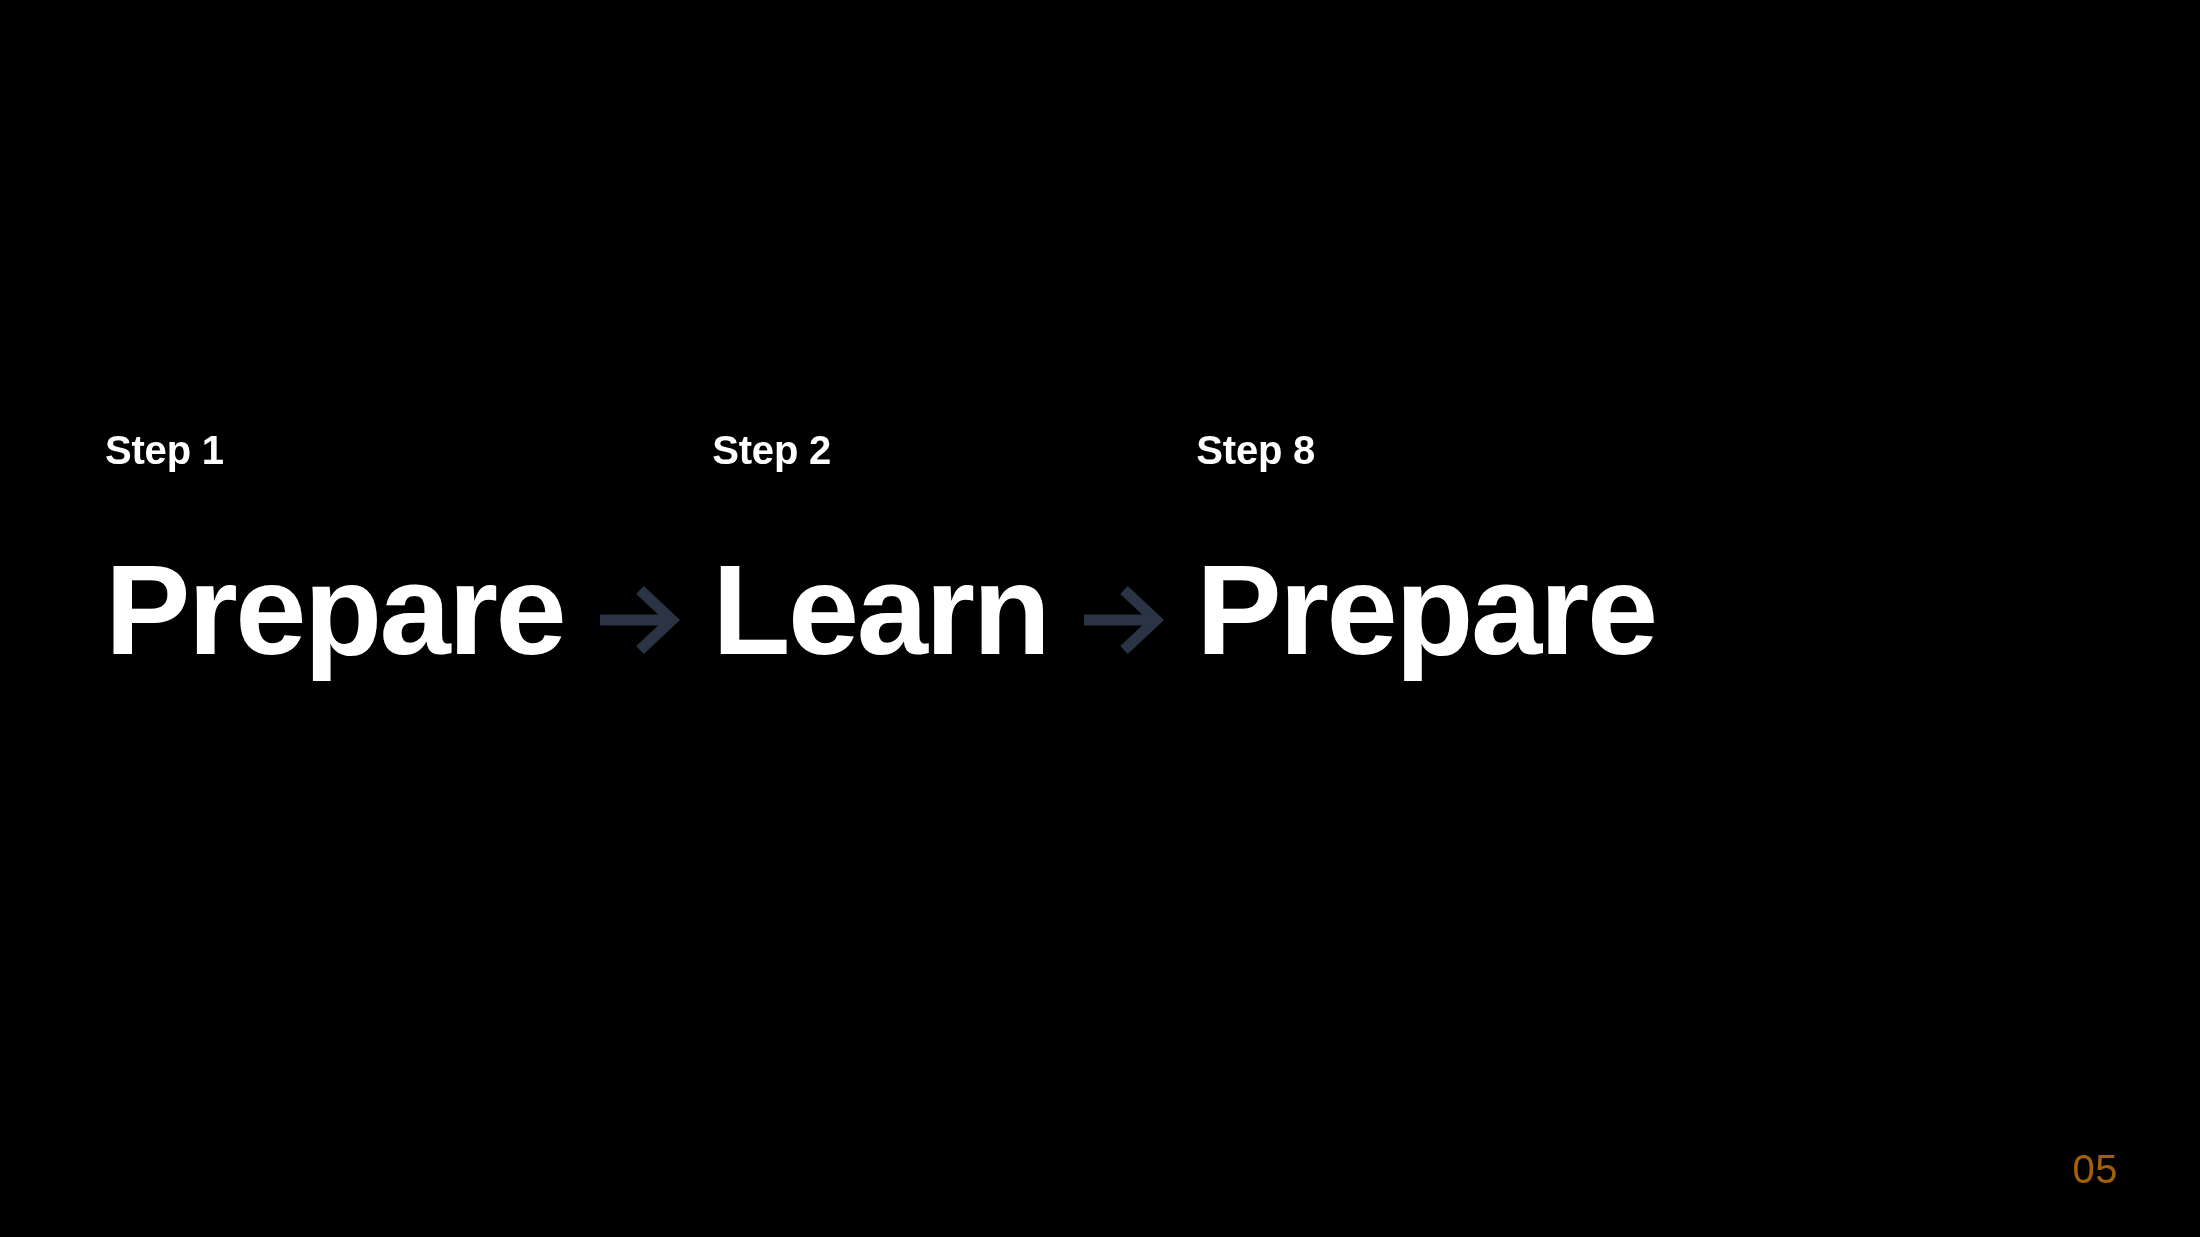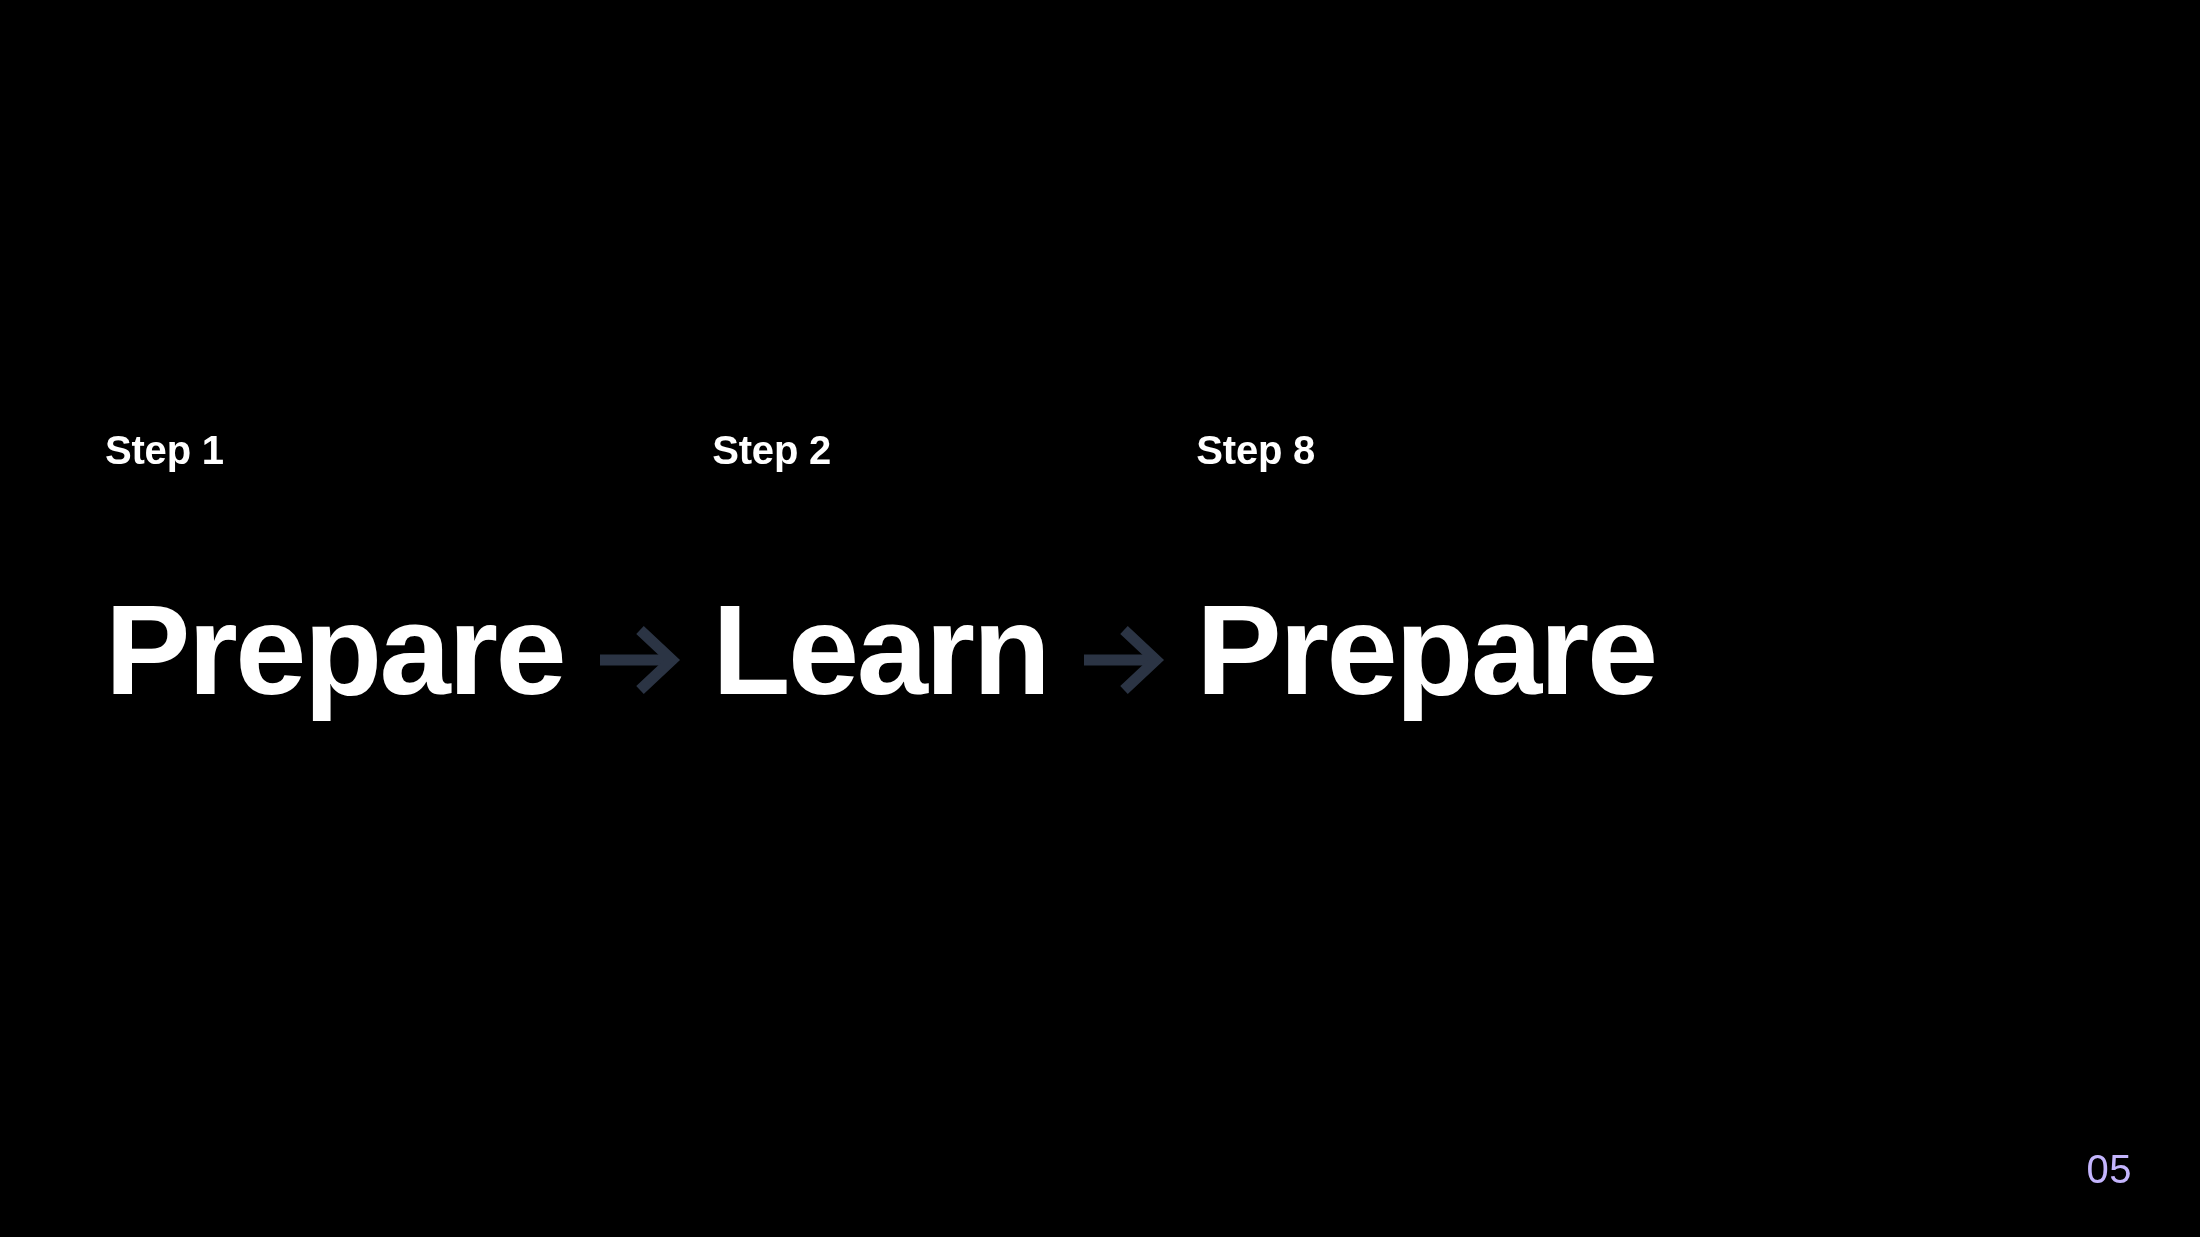--- a/index.html
+++ b/index.html
@@ -28,21 +28,20 @@
     top: 430px;
     display: flex;
     flex-direction: row;
     align-items: flex-end;
   }
 
   .step-group {
     display: flex;
     flex-direction: column;
     align-items: flex-start;
-    gap: 40px;
   }
 
   .step-label {
     color: #ffffff;
     font-size: 40px;
     font-weight: bold;
     line-height: 1;
     letter-spacing: -0.2px;
     margin-bottom: 28px;
     white-space: nowrap;
@@ -70,23 +69,23 @@
   }
   .step-arrow svg {
     display: block;
     width: 96px;
     height: 96px;
   }
 
   
   #page-number {
     position: absolute;
-    right: 68px;
+    right: 82px;
     bottom: 48px;
-    color: #c4b5fd;
+    color: #a16207;
     font-size: 40px;
     font-weight: normal;
     line-height: 1;
     letter-spacing: 0.5px;
   }
 </style>
 </head>
 <body>
 
 <div id="slide">

